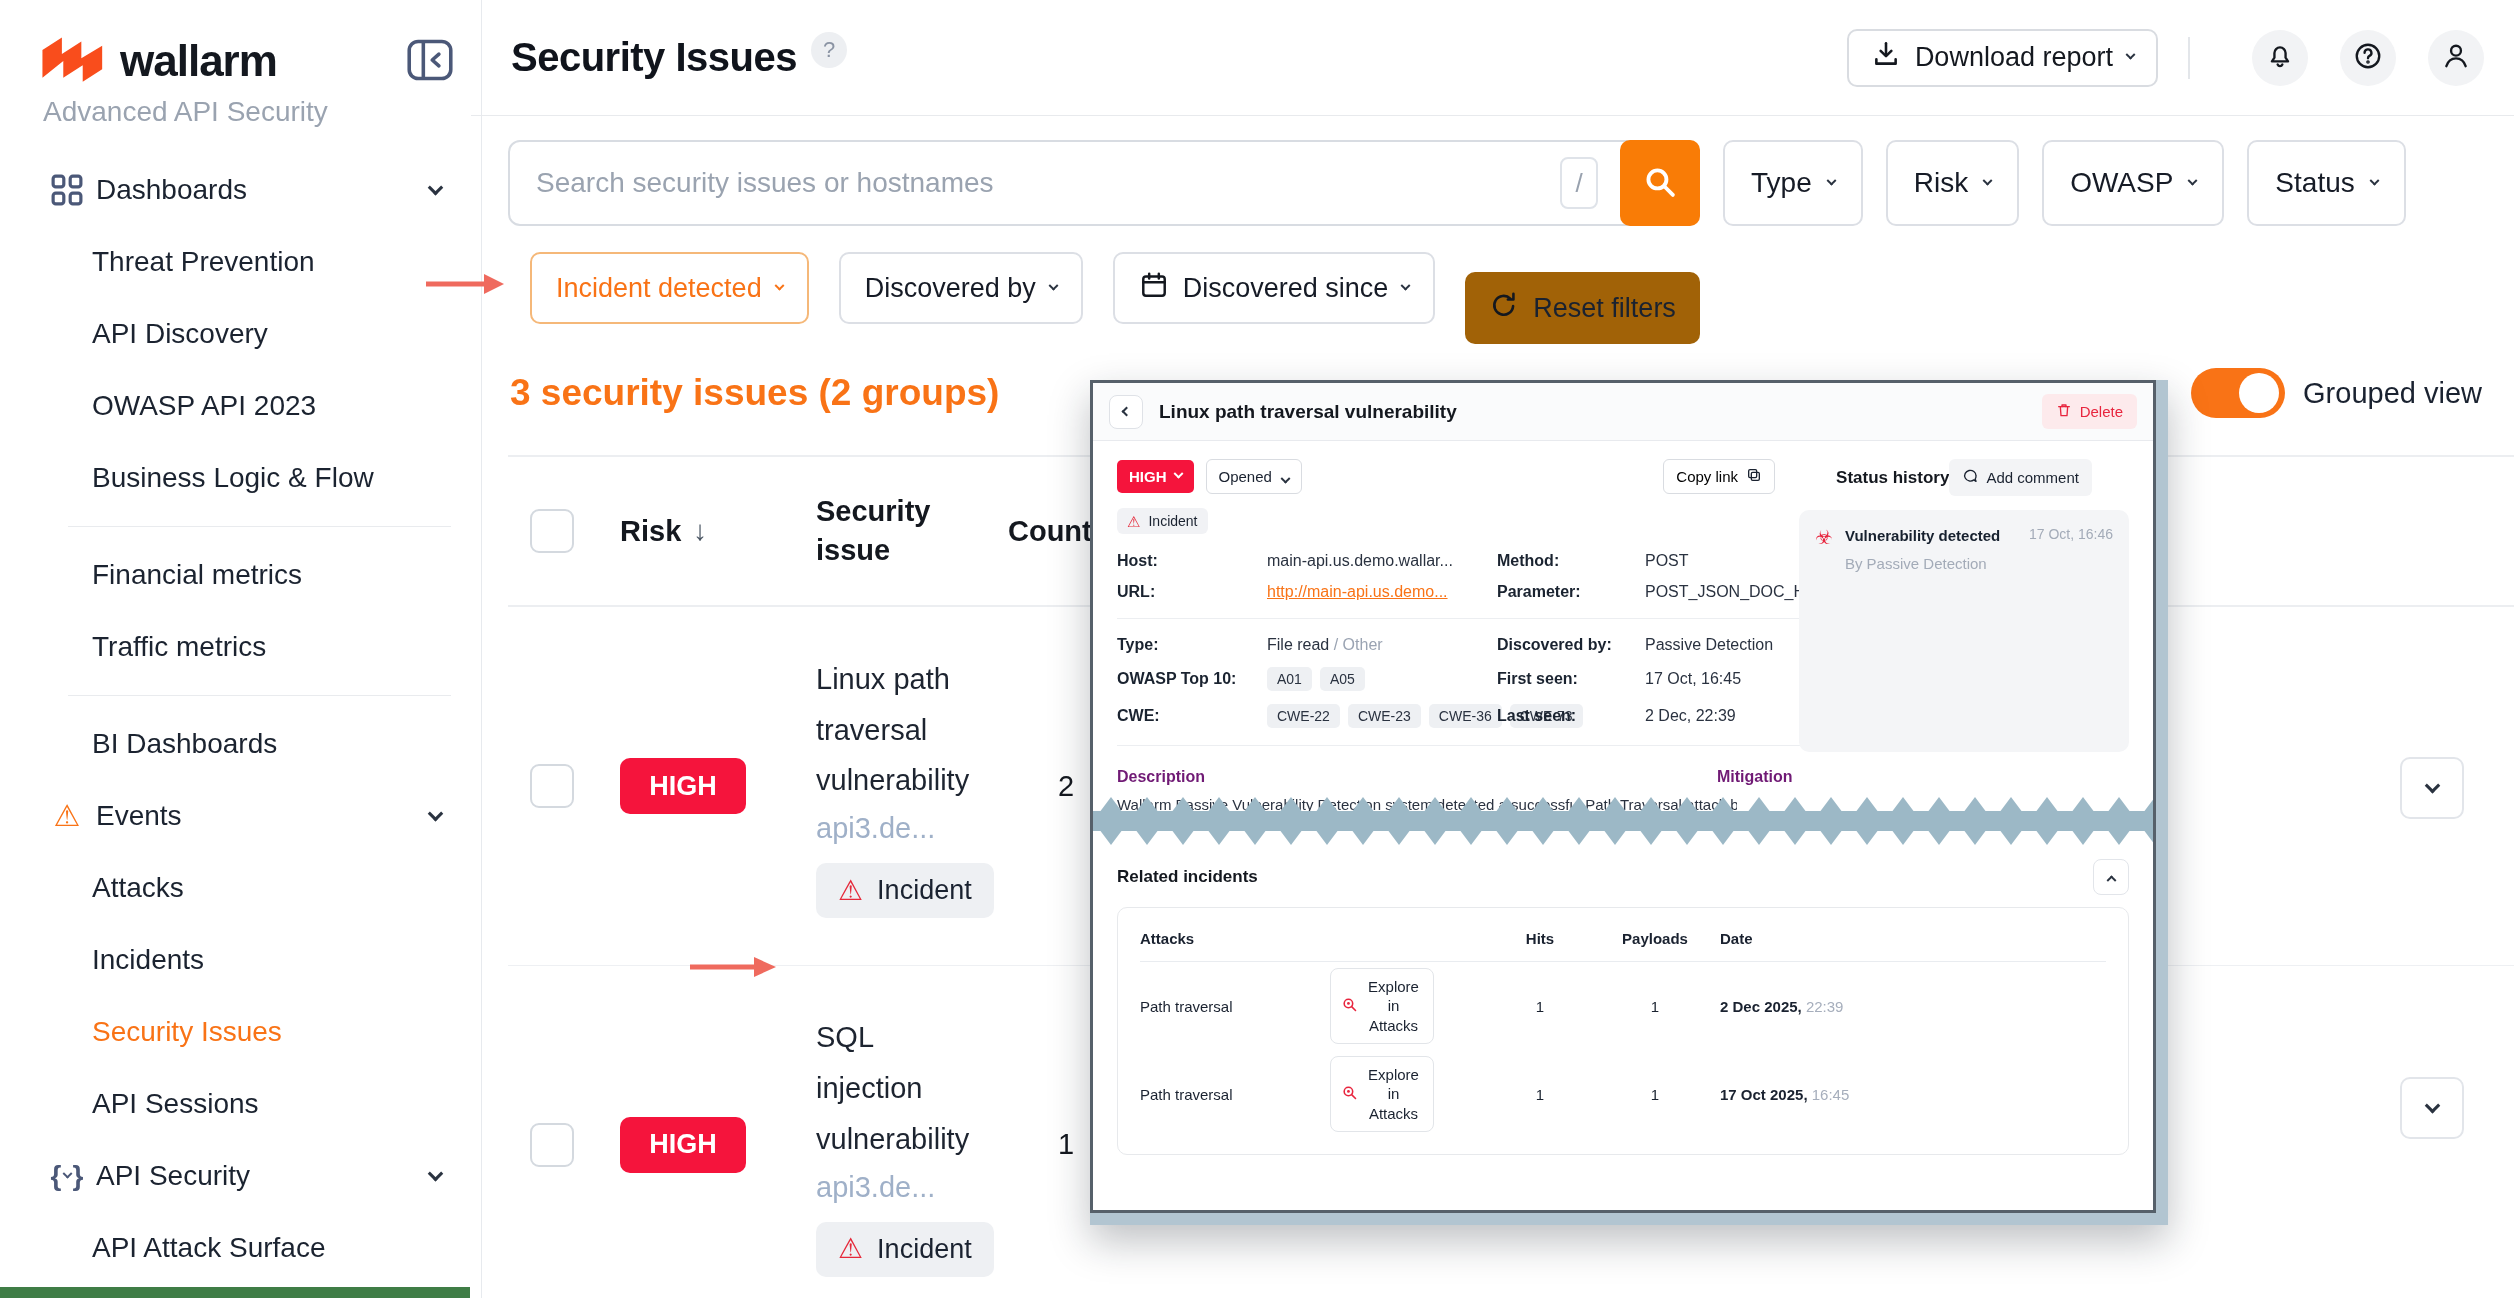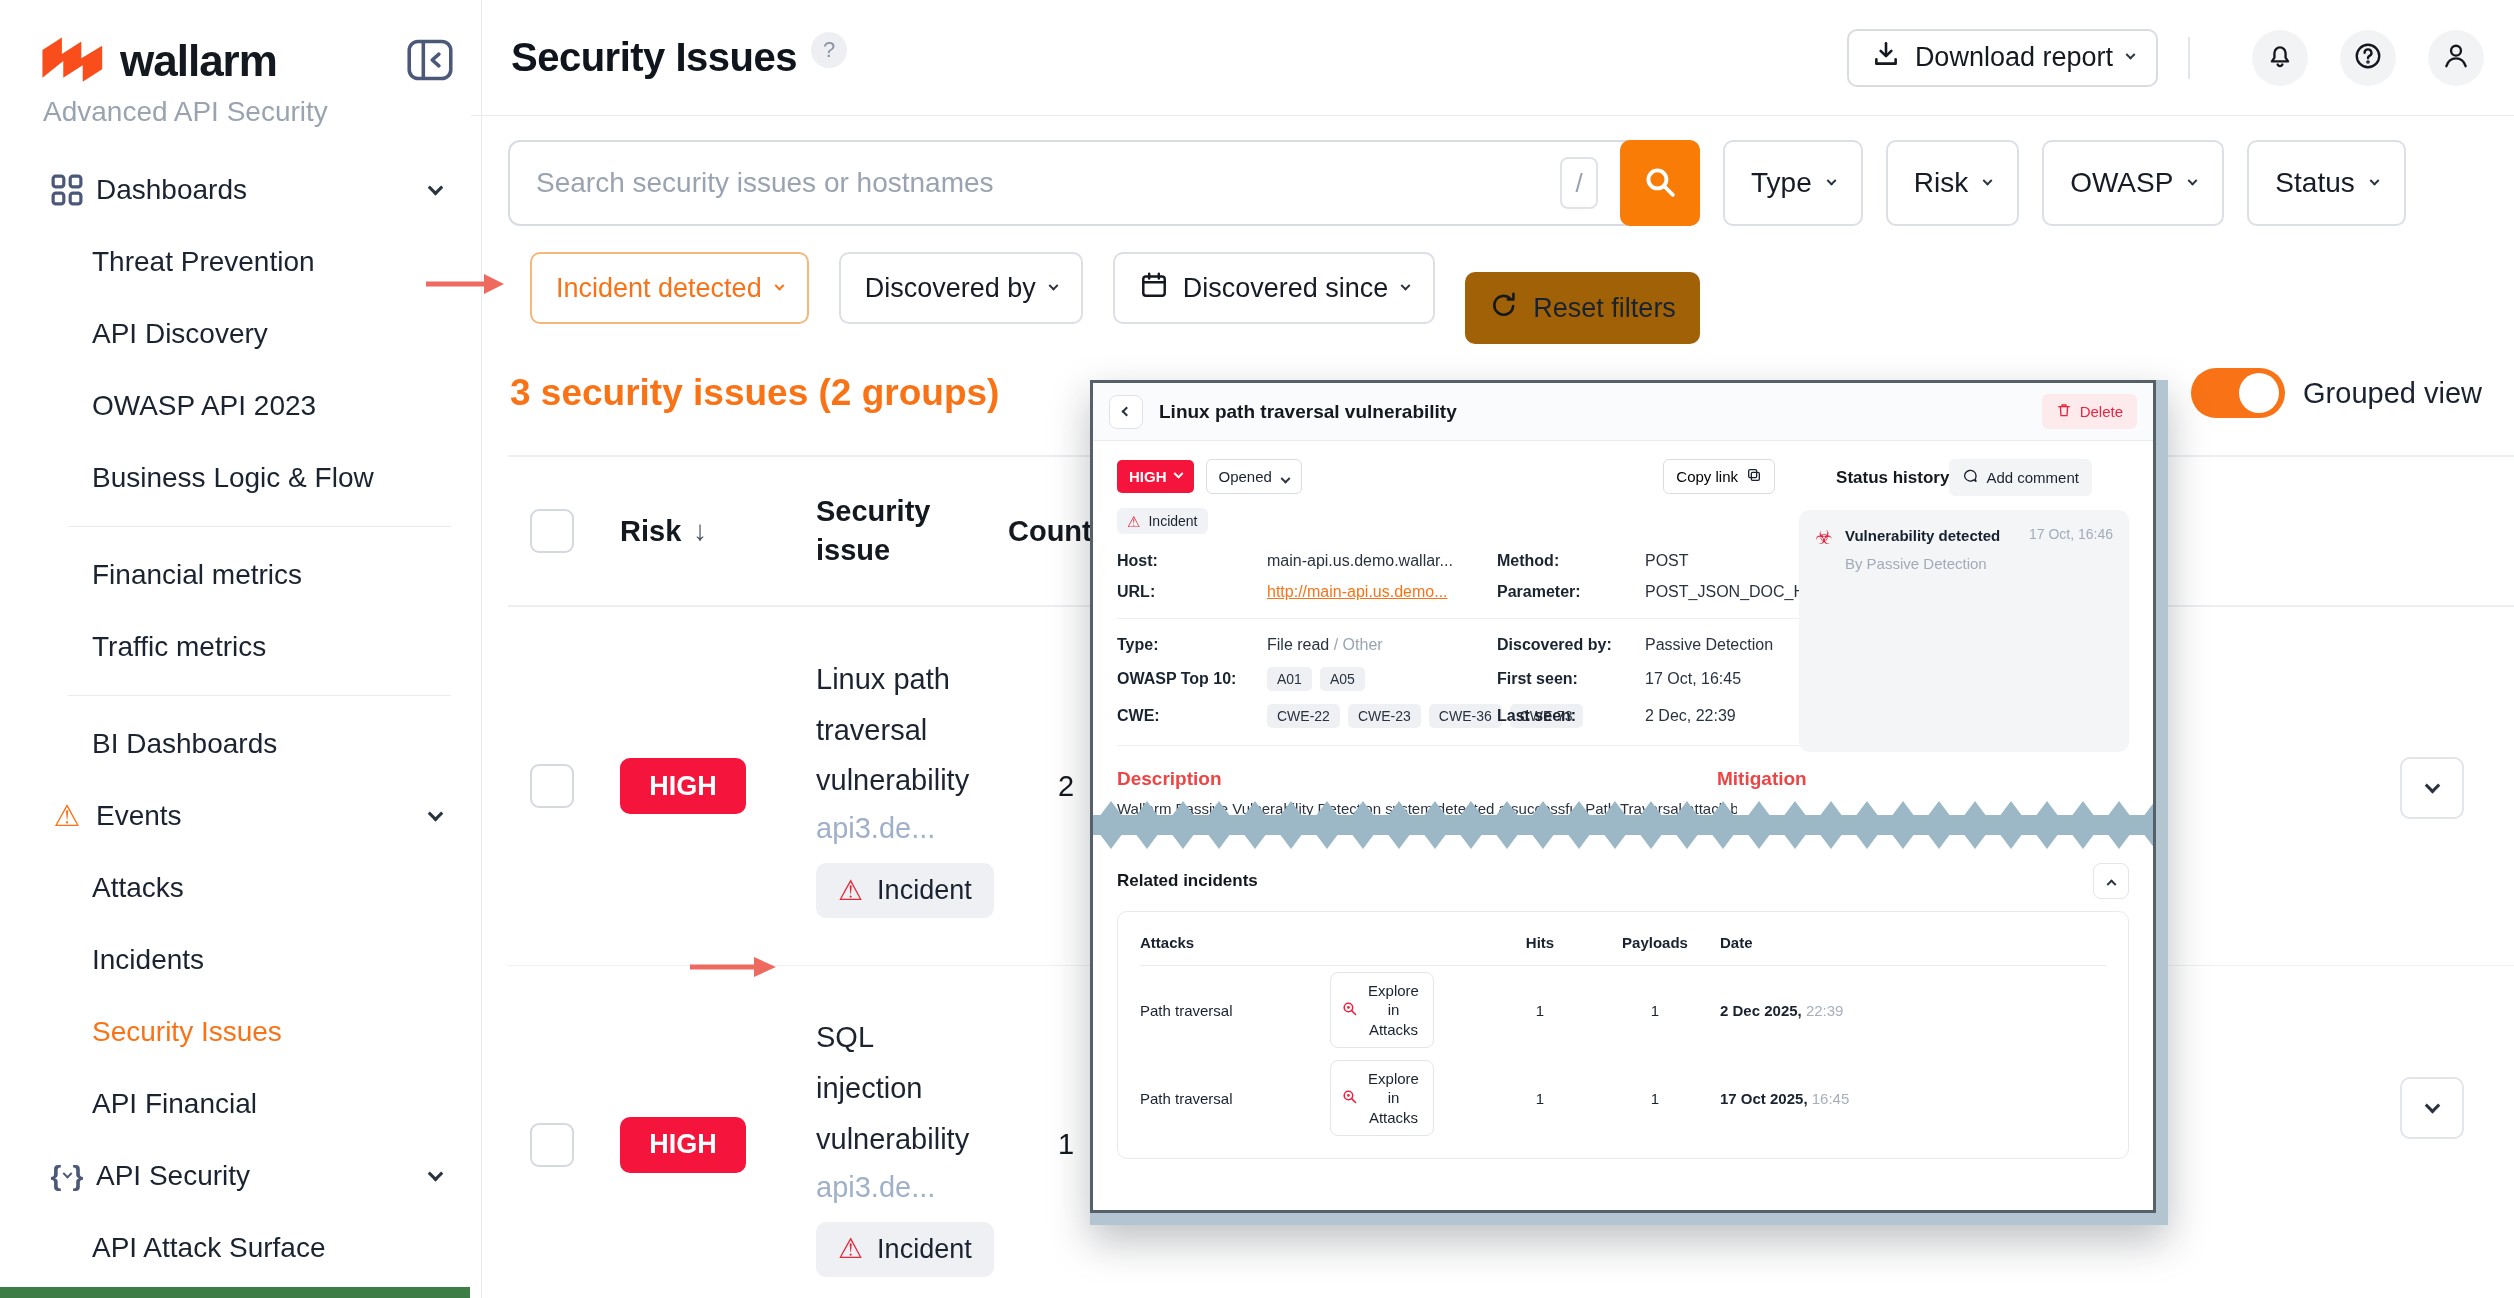--- a/index.html
+++ b/index.html
@@ -116,21 +116,21 @@
   .sh-title { font-size:17px; font-weight:700; color:#14181f; }
   .addcomment-btn { display:flex; align-items:center; gap:8px; background:#f3f4f6; border:none; border-radius:6px; padding:9px 13px; font-size:15px; color:#1a2230; cursor:pointer; }
   .sh-card { margin-top:14px; background:#f4f5f7; border-radius:10px; padding:16px; height:242px; display:flex; gap:12px; align-items:flex-start; }
   .bio { color:#e8253e; font-size:20px; line-height:1.1; }
   .sh-mid { flex:1; }
   .sh-t { font-size:15px; font-weight:700; color:#16202e; line-height:1.35; }
   .sh-s { font-size:15px; color:#a3abb8; margin-top:8px; line-height:1.35; }
   .sh-time { font-size:14px; color:#a3abb8; white-space:nowrap; }
   .d-desc-row { display:flex; margin-top:16px; }
   .desc-col { width:600px; flex:none; }
-  .dh { font-size:19px; font-weight:700; color:#ef4444; }
+  .dh { font-size:16px; font-weight:700; color:#701a75; }
   .desc-text { margin-top:10px; font-size:15px; color:#2a3240; white-space:nowrap; overflow:hidden; width:620px; }
   .zigzag { display:block; width:calc(100% + 48px); margin:-16px -24px 0; position:relative; }
   .rel-head { display:flex; align-items:center; justify-content:space-between; margin-top:14px; }
   .rel-title { font-size:17px; font-weight:700; color:#14181f; }
   .collapse2 { width:36px; height:36px; border:1px solid #e2e5ea; border-radius:8px; background:#fff; display:flex; align-items:center; justify-content:center; cursor:pointer; }
   .rel-card { margin-top:12px; border:1px solid #e7e9ec; border-radius:10px; padding:12px 22px 16px; }
   .rel-grid { display:grid; grid-template-columns:190px 160px 100px 130px 1fr; align-items:center; }
   .rel-grid.hdr { padding:10px 0 14px; border-bottom:1px solid #e9ecf0; font-size:15px; font-weight:700; }
   .rel-grid.row { min-height:88px; }
   .rc { font-size:15px; color:#1a2230; }
@@ -208,21 +208,21 @@
       <div class="mi child">
           <span class="lbl">Attacks</span>
         </div>
       <div class="mi child">
           <span class="lbl">Incidents</span>
         </div>
       <div class="mi child active">
           <span class="lbl">Security Issues</span>
         </div>
       <div class="mi child">
-          <span class="lbl">API Financial</span>
+          <span class="lbl">API Sessions</span>
         </div>
       <div class="mi top">
         <span class="ico braces">{<span class="chv sm" style="border-color:#4b5878;"></span>}</span>
         <span class="lbl">API Security</span>
         <span class="mi-chv chv"></span>
       </div>
       <div class="mi child">
           <span class="lbl">API Attack Surface</span>
         </div>
       <div class="mi child"></div>

